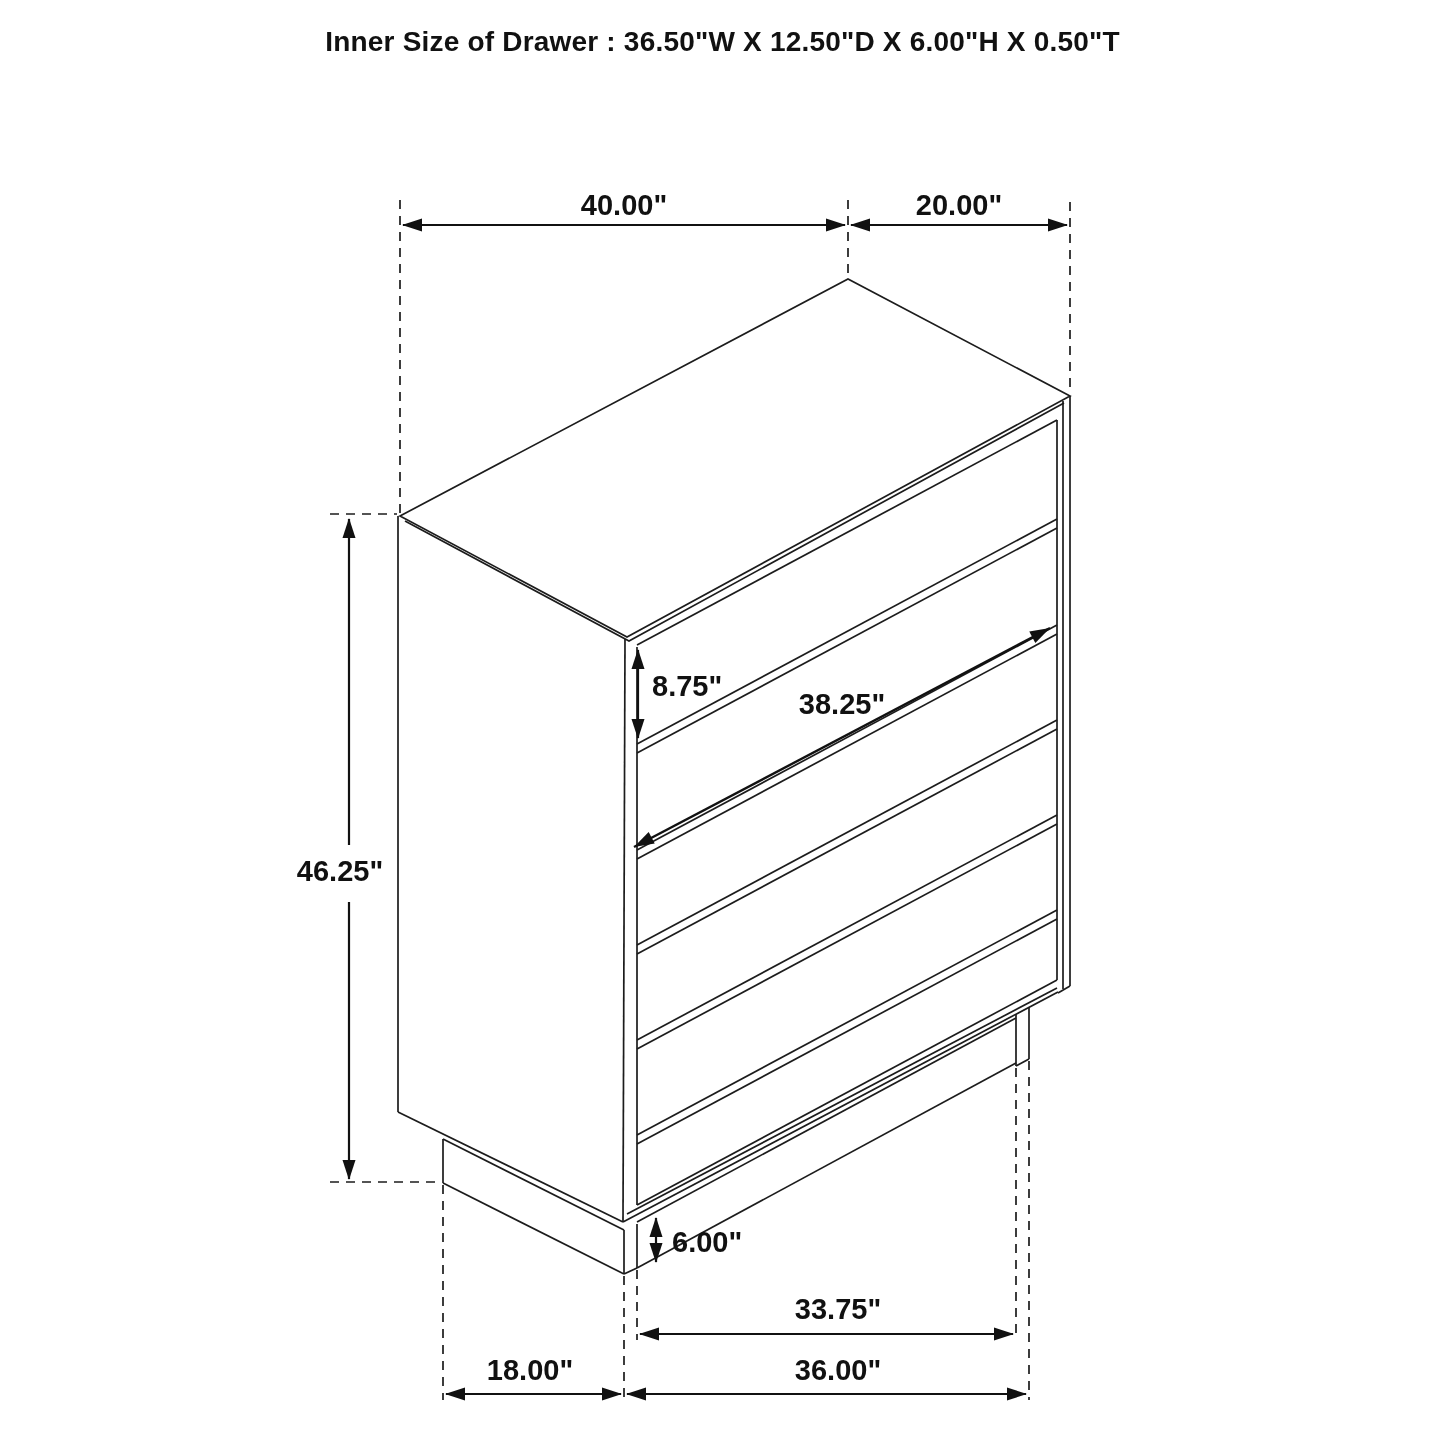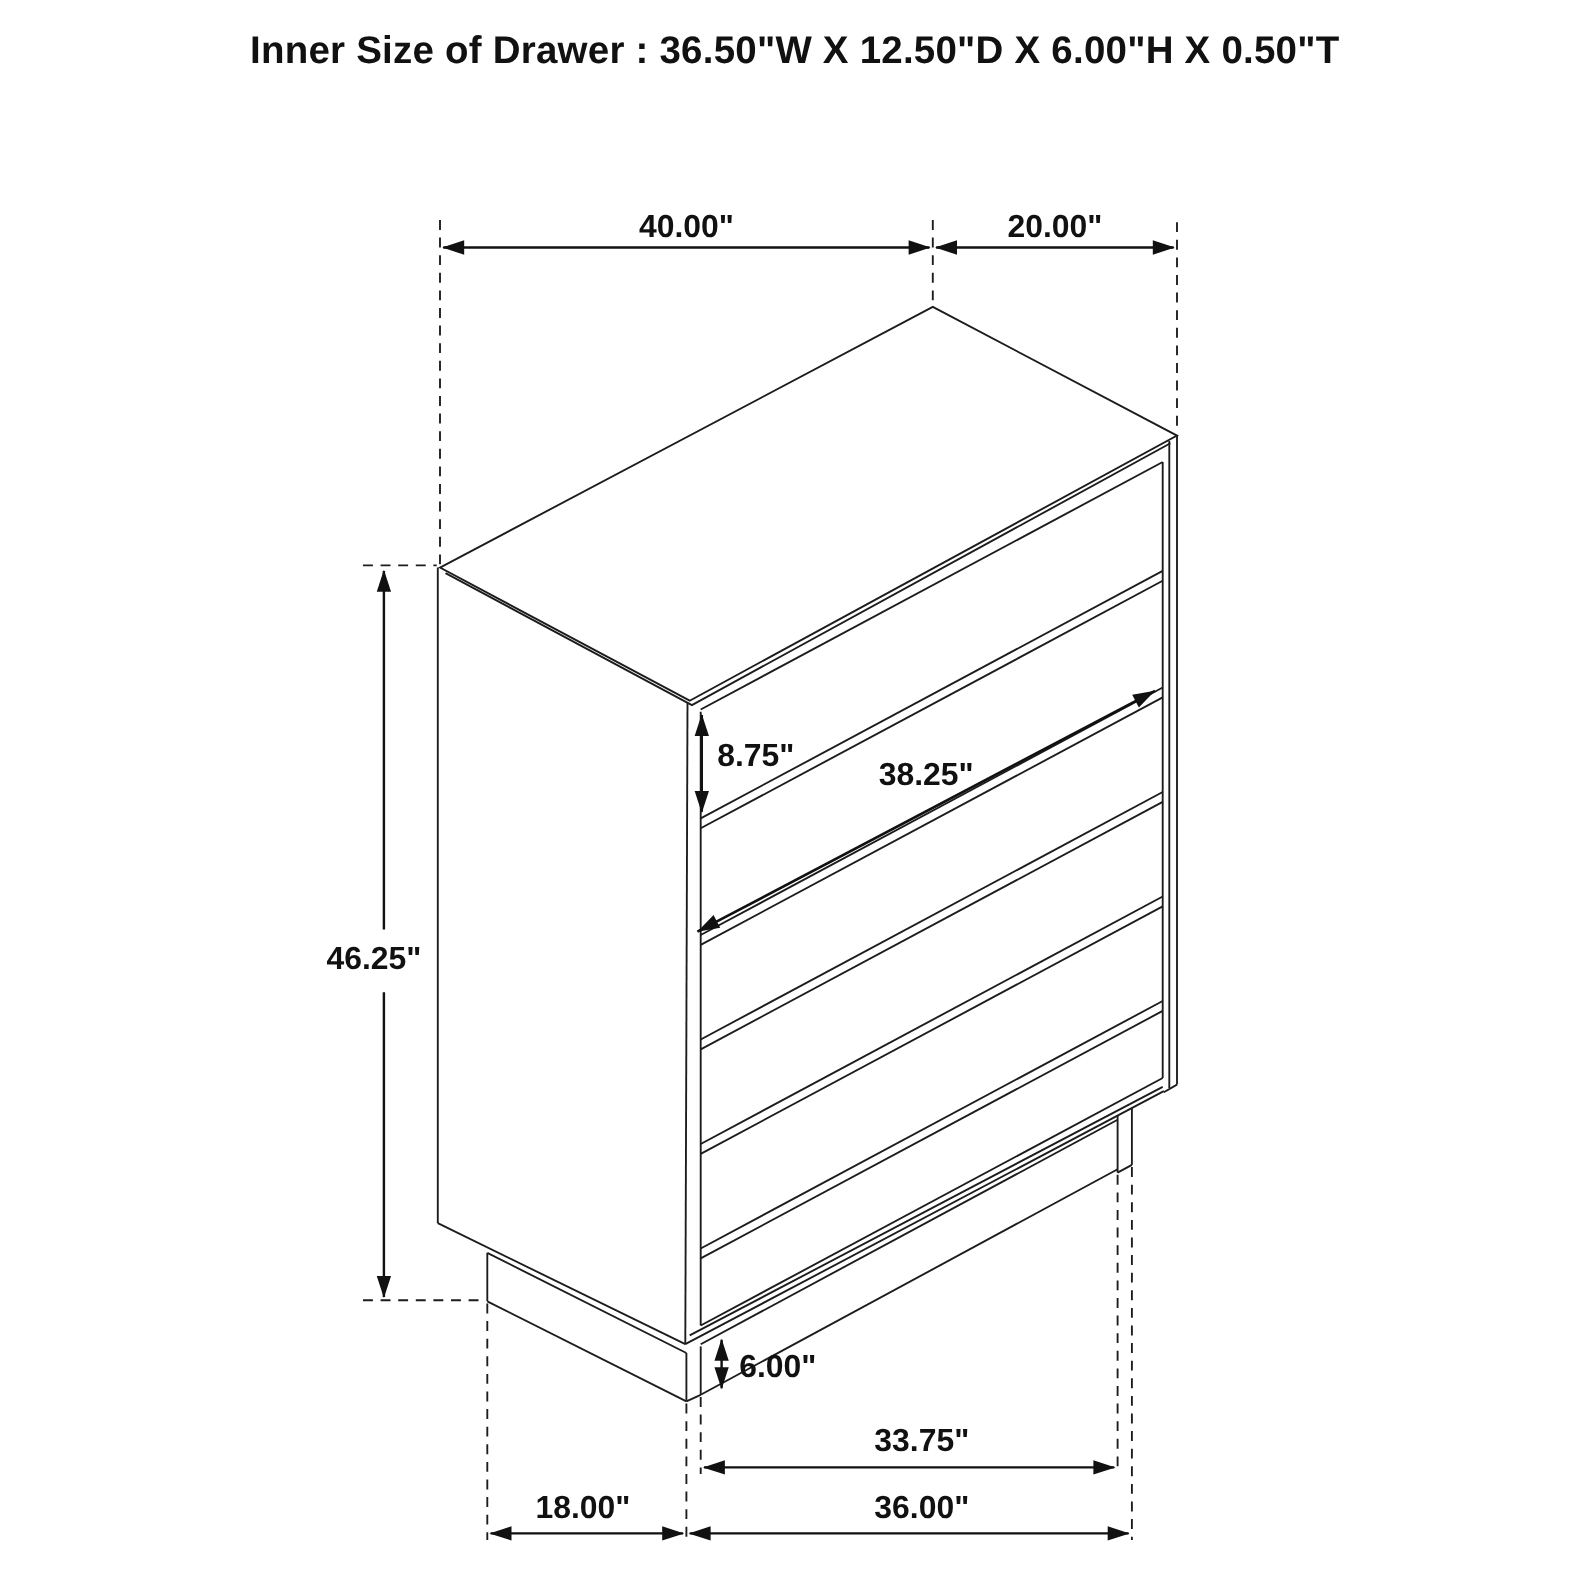--- a/index.html
+++ b/index.html
@@ -1,20 +1,20 @@
 <!DOCTYPE html>
 <html><head>
 <meta charset="utf-8">
 <style>
   html,body{margin:0;padding:0;background:#ffffff;}
   body{width:1445px;height:1445px;position:relative;font-family:"Liberation Sans",sans-serif;overflow:hidden;}
   .stage{position:absolute;inset:0;}
   .title{
     position:absolute;top:26px;left:0;width:1445px;text-align:center;
-    font-size:35px;font-weight:bold;color:#111;letter-spacing:0.2px;
+    font-size:28px;font-weight:bold;color:#111;letter-spacing:0.2px;
     font-family:"Liberation Sans",sans-serif;
   }
   svg{position:absolute;top:0;left:0;}
   svg text{font-family:"Liberation Sans",sans-serif;font-weight:bold;font-size:29px;fill:#111;}
 </style>
 </head>
 <body>
 
 <div class="stage">
   <div class="title">Inner Size of Drawer  : 36.50"W X 12.50"D X 6.00"H X 0.50"T</div>

